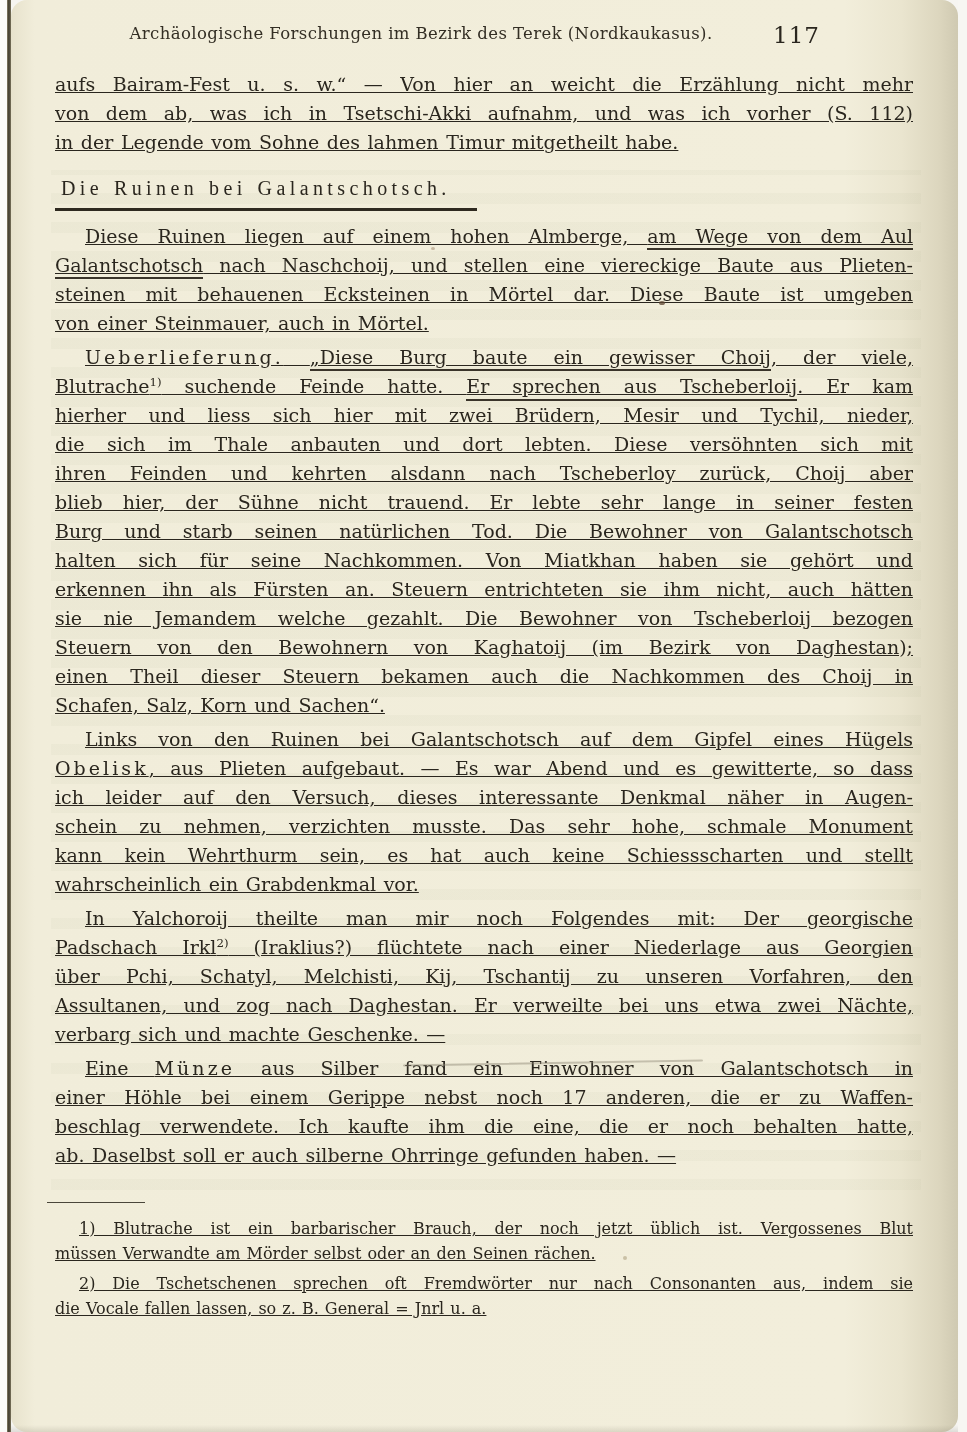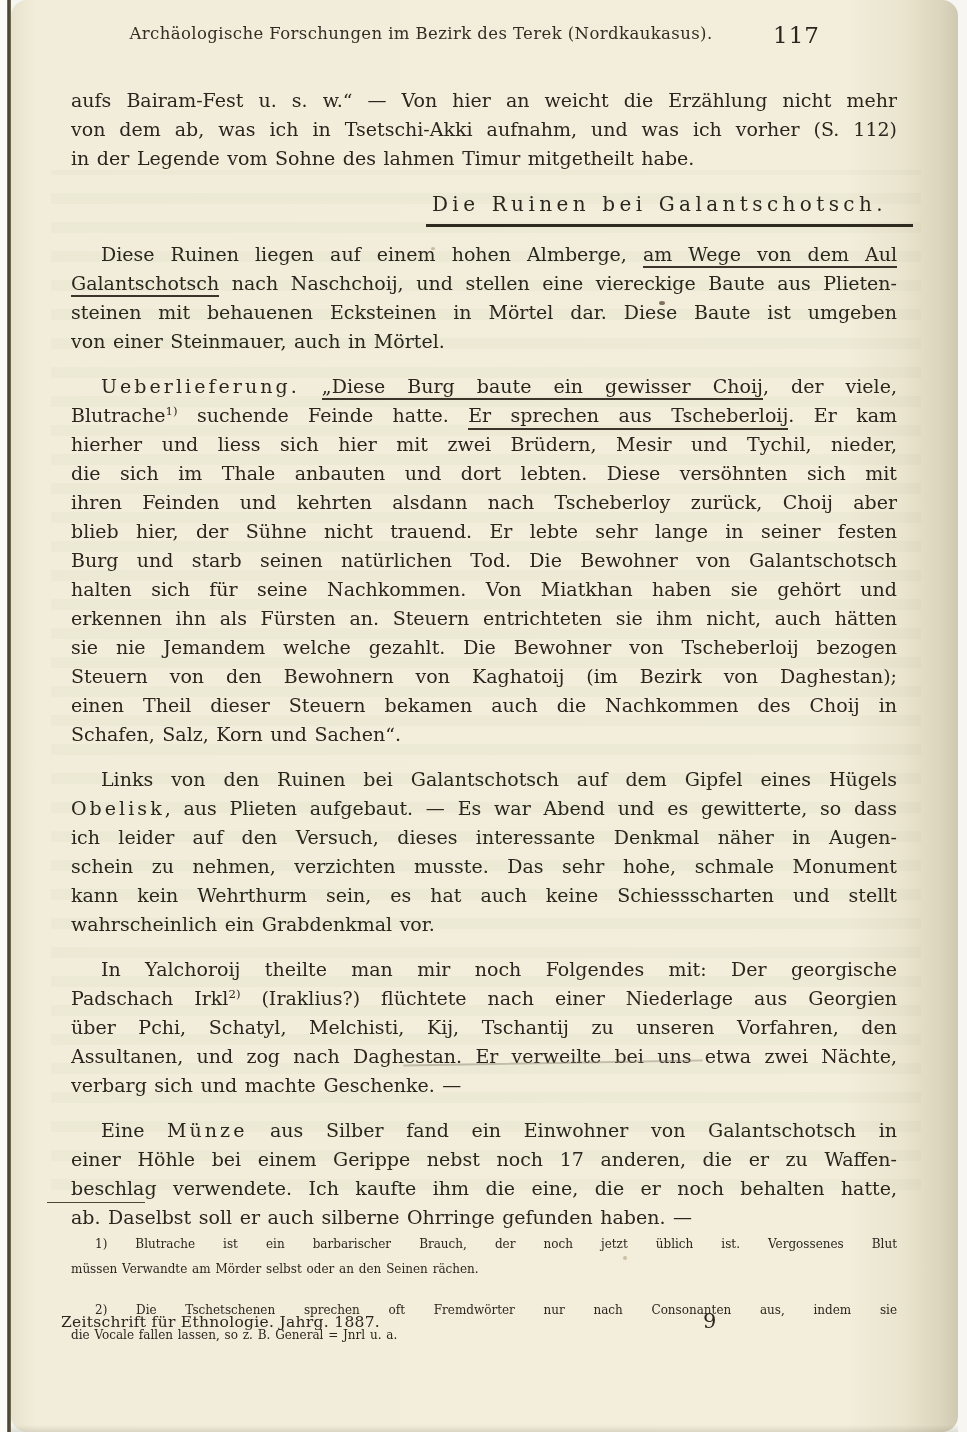--- a/index.html
+++ b/index.html
@@ -15,31 +15,31 @@
   .edge-right-white{position:absolute;right:0;top:0;width:9px;height:100%;background:#f7f6f2;}
   .bleed{position:absolute;left:40px;top:170px;width:870px;height:1020px;pointer-events:none;
     background:repeating-linear-gradient(0deg,rgba(140,150,112,0.05) 0 11px,rgba(0,0,0,0) 11px 29px);}
   .running-header{position:absolute;top:24px;left:0;width:947px;color:#332e24;}
   .rh-title{position:absolute;left:60px;width:700px;text-align:center;font-size:16.5px;letter-spacing:0.4px;}
   .rh-page{position:absolute;left:762px;top:-2px;font-size:23px;letter-spacing:1px;color:#2a261e;}
   .content{position:absolute;top:70px;left:44px;width:858px;color:#2a261e;font-size:19px;word-spacing:1.5px;}
   .line{line-height:29px;height:29px;overflow:hidden;text-align:justify;text-align-last:justify;}
   .line.last{text-align-last:left;}
   .line.ind{text-indent:30px;}
-  .para{margin:16px;}
+  .para{margin:0;text-decoration:underline;}
   .para + .para{margin-top:5px;}
   .sp{letter-spacing:0.16em;}
   .sup{vertical-align:super;font-size:0.62em;line-height:0;letter-spacing:0;}
   .u1{border-bottom:2.5px solid #3a342a;padding-bottom:2px;}
   .u2{border-bottom:6px double #3a342a;padding-bottom:1px;}
-  .sect-heading{text-align:right;margin:17px 0 14px 0;line-height:29px;height:34px;}
+  .sect-heading{text-align:left;margin:17px 0 14px 0;line-height:29px;height:34px;font-family:Liberation Serif, serif;}
   .sect-heading .ht{display:inline-block;font-size:20px;letter-spacing:0.22em;color:#2a261e;
     border-bottom:3px solid #2f2a20;padding:0 26px 5px 6px;}
   .fnsep{position:absolute;top:1202px;left:36px;width:98px;border-top:1.5px solid #4a463a;}
-  .fncontent{position:absolute;top:1216px;left:44px;width:858px;color:#2a261e;font-size:12px;word-spacing:1px;}
+  .fncontent{position:absolute;top:1216px;left:44px;width:858px;color:#2a261e;font-size:16px;word-spacing:1px;}
   .fncontent .line{line-height:25px;height:25px;}
   .fncontent .line.ind{text-indent:24px;}
   .footer{position:absolute;top:1312px;left:44px;width:858px;color:#2a261e;}
   .journal{font-size:15.5px;margin-left:6px;letter-spacing:0.3px;}
   .sig{position:absolute;left:648px;top:-3px;font-size:21px;}
   .speck{position:absolute;border-radius:50%;}
   .speck.s1{left:648px;top:301px;width:6px;height:4px;background:#5e4632;opacity:.75;}
   .speck.s2{left:420px;top:247px;width:4px;height:3px;background:#8a6a4a;opacity:.4;}
   .speck.s3{left:612px;top:1256px;width:4px;height:4px;background:#9a8a63;opacity:.45;}
   .pencil{position:absolute;left:392px;top:1062px;width:300px;height:2px;background:#8b8674;
@@ -122,24 +122,20 @@
         <div class="para">
           <div class="line ind"><span class="">1) Blutrache ist ein barbarischer Brauch, der noch jetzt üblich ist. Vergossenes Blut</span></div>
           <div class="line last"><span class="">müssen Verwandte am Mörder selbst oder an den Seinen rächen.</span></div>
         </div>
         <div class="para">
           <div class="line ind"><span class="">2) Die Tschetschenen sprechen oft Fremdwörter nur nach Consonanten aus, indem sie</span></div>
           <div class="line last"><span class="">die Vocale fallen lassen, so z. B. General = Jnrl u. a.</span></div>
         </div>
       </div>
 
-    <div class="footer">
-      <span class="journal">Zeitschrift für Ethnologie. Jahrg. 1887.</span>
-      <span class="sig">9</span>
-    </div>
 
     <div class="speck s1"></div>
     <div class="speck s2"></div>
     <div class="speck s3"></div>
     <div class="pencil"></div>
   </div>
 
   <div class="edge-right-white"></div>
 </div>
 

